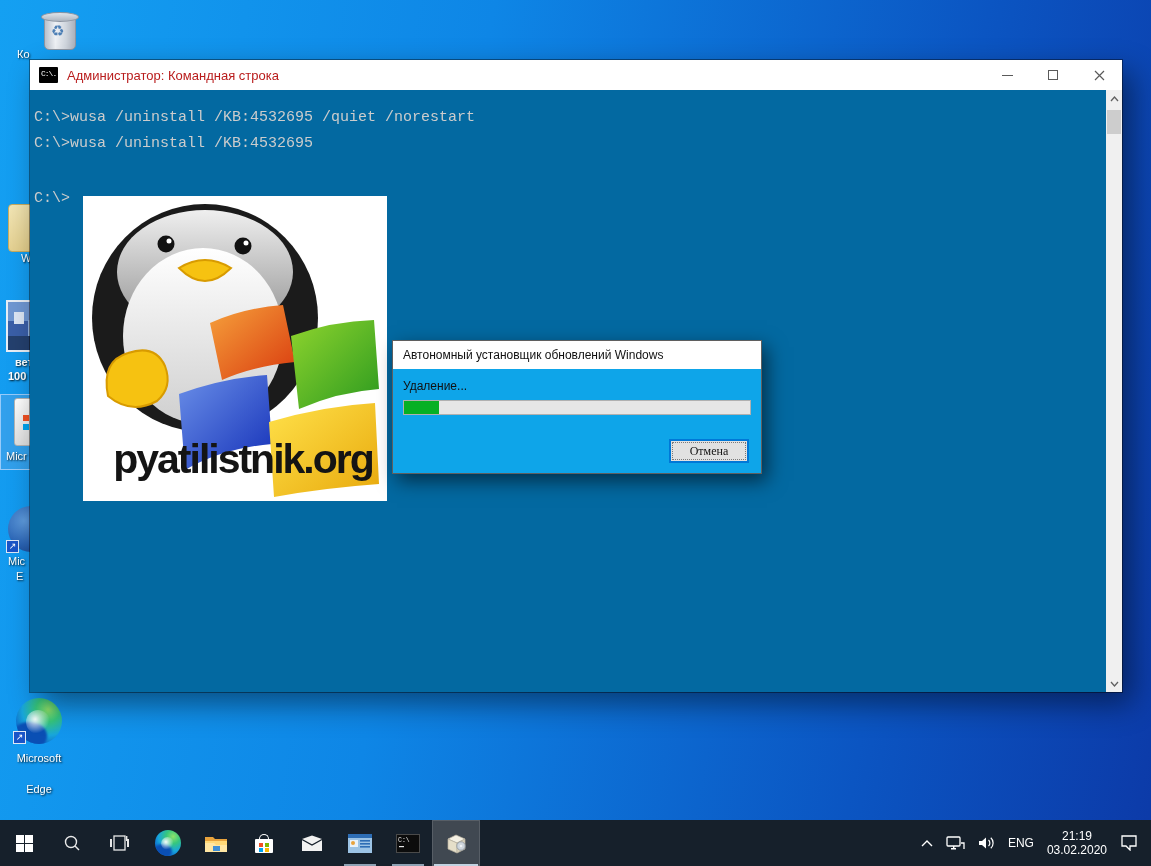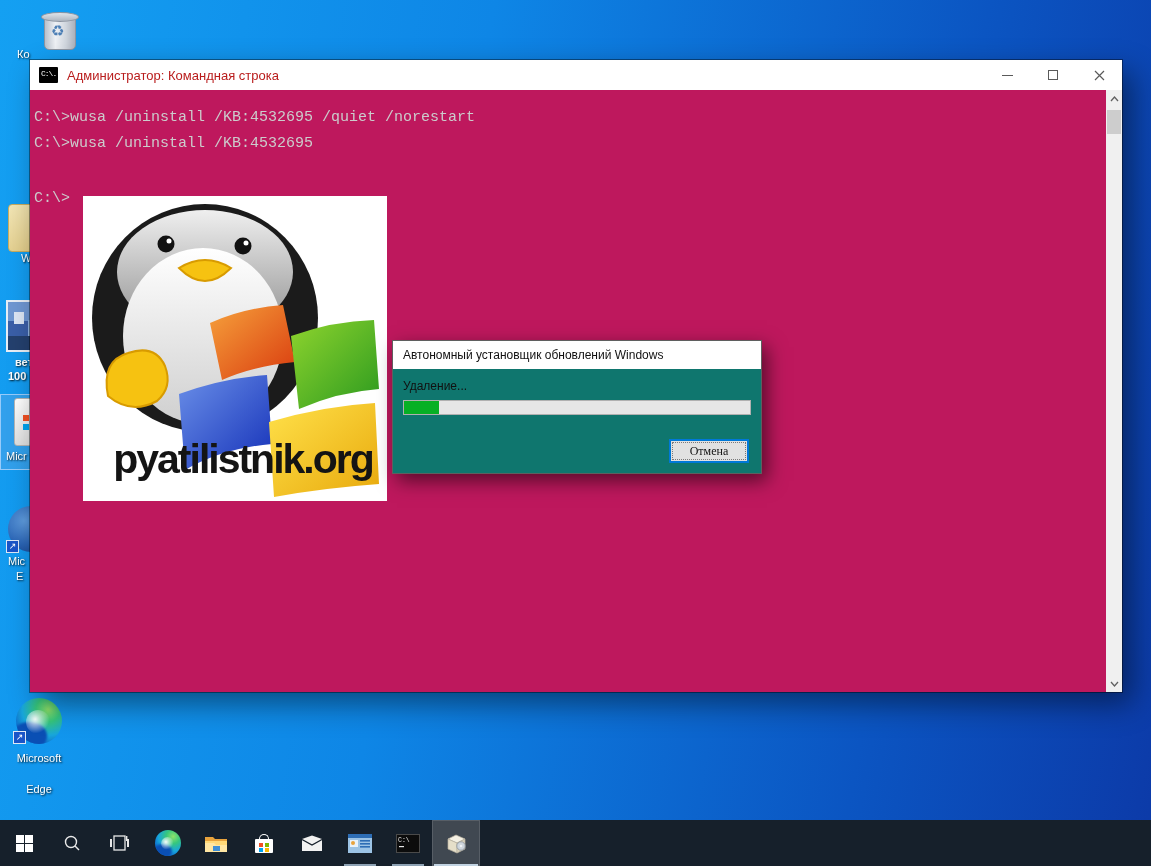--- a/index.html
+++ b/index.html
@@ -85,39 +85,39 @@
     width:19px; height:16px; background:#000; border-radius:1px;
     color:#fff; font-family:"Liberation Mono",monospace; font-size:8px; line-height:9px;
     padding:2px 0 0 2px; letter-spacing:-1px;
   }
   .title-text { margin-left:9px; font-size:13px; color:#b91c1c; }
   .win-controls { margin-left:auto; display:flex; height:30px; }
   .win-btn { width:46px; height:30px; display:flex; align-items:center; justify-content:center; }
   .glyph-min { width:11px; height:1px; background:#5a5a5a; }
   .glyph-max { width:10px; height:10px; border:1px solid #5a5a5a; }
 
-  .console { position:absolute; left:0; top:30px; right:0; bottom:0; background:#be185d;padding-left:25px; }
+  .console { position:absolute; left:0; top:30px; right:0; bottom:0; background:#0369a1;padding-left:25px; }
   .console-line {
     position:absolute; left:4px; color:#cccccc; font-family:"Liberation Mono","DejaVu Sans Mono",monospace;
     font-size:15px; white-space:pre;
   }
   .scrollbar {
     position:absolute; right:0; top:0; bottom:0; width:16px; background:#f0f0f0;
     display:flex; flex-direction:column; align-items:center;
   }
   .sb-arrow { width:16px; height:17px; display:flex; align-items:center; justify-content:center; }
   .sb-thumb { position:absolute; top:20px; left:1px; width:14px; height:24px; background:#cdcdcd; }
 
   
   .tux-img { left:53px; top:106px; width:304px; height:305px; background:#fff; }
 
   
   .dialog {
     left:392px; top:340px; width:370px; height:134px; z-index:3;
-    background:#0f766e; border:1px solid #5f5f5f;
+    background:#0ea5e9; border:1px solid #5f5f5f;
     box-shadow:5px 7px 18px rgba(0,0,0,.55);
   }
   .dialog-titlebar {
     height:28px; background:#fff; display:flex; align-items:center; padding-left:10px;
   }
   .dialog-title { font-size:12px; color:#111; }
   .dialog-status { position:absolute; left:10px; top:38px; font-size:12px; color:#111; }
   .progress-track {
     position:absolute; left:10px; top:59px; width:348px; height:15px;
     background:#e6e6e6; border:1px solid #b0b0b0;
@@ -360,13 +360,37 @@
   <div class="tb-btn running active">
     <svg width="23" height="21" viewBox="0 0 23 21">
       <path d="M3,6 L11,2 L20,6 L12,10 Z" fill="#f5f1e4" stroke="#b9b2a0" stroke-width="0.7"></path>
       <path d="M3,6 L12,10 L12,20 L3,16 Z" fill="#e6dfc9" stroke="#b9b2a0" stroke-width="0.7"></path>
       <path d="M20,6 L12,10 L12,20 L20,16 Z" fill="#d8d0b8" stroke="#b9b2a0" stroke-width="0.7"></path>
       <circle cx="16" cy="13" r="4.2" fill="#cfd6dd" stroke="#8e979f" stroke-width="0.8"></circle>
       <circle cx="16" cy="13" r="1.3" fill="#f0f3f5"></circle>
     </svg>
   </div>
 
+  <div class="tray">
+    <svg width="12" height="8" viewBox="0 0 12 8">
+      <path d="M1,7 L6,2 L11,7" stroke="#fff" fill="none" stroke-width="1.4"></path>
+    </svg>
+    <svg width="19" height="15" viewBox="0 0 19 15">
+      <rect x="1" y="1" width="13" height="9" rx="1" stroke="#fff" fill="none" stroke-width="1.3"></rect>
+      <rect x="5" y="12" width="5" height="1.5" fill="#fff"></rect>
+      <rect x="7" y="10" width="1.4" height="2.5" fill="#fff"></rect>
+      <path d="M15,7 L18,7 L18,13" stroke="#fff" fill="none" stroke-width="1.3"></path>
+    </svg>
+    <svg width="17" height="14" viewBox="0 0 17 14">
+      <path d="M1,5 L4,5 L8,1.5 L8,12.5 L4,9 L1,9 Z" fill="#fff"></path>
+      <path d="M10.5,4 A4,4 0 0 1 10.5,10" stroke="#fff" fill="none" stroke-width="1.2"></path>
+      <path d="M12.8,1.8 A7,7 0 0 1 12.8,12.2" stroke="#fff" fill="none" stroke-width="1.2"></path>
+    </svg>
+    <div class="tray-text">ENG</div>
+    <div class="clock">
+      <div>21:19</div>
+      <div>03.02.2020</div>
+    </div>
+    <svg width="18" height="16" viewBox="0 0 18 16">
+      <path d="M2,1 L16,1 L16,11 L10,11 L10,15 L6,11 L2,11 Z" stroke="#fff" fill="none" stroke-width="1.3"></path>
+    </svg>
+  </div>
 </div>
 
 </body></html>

